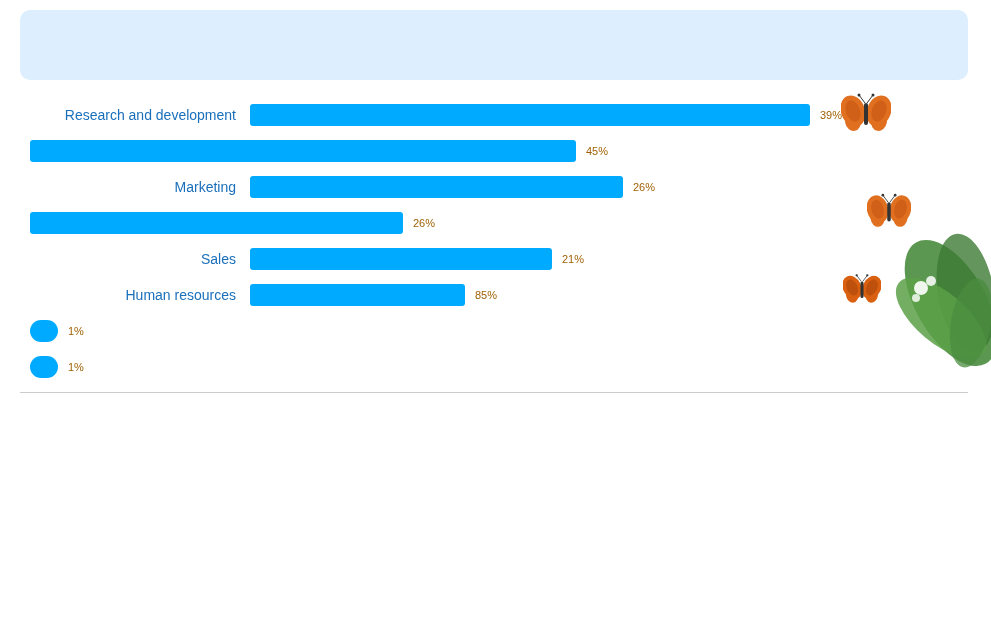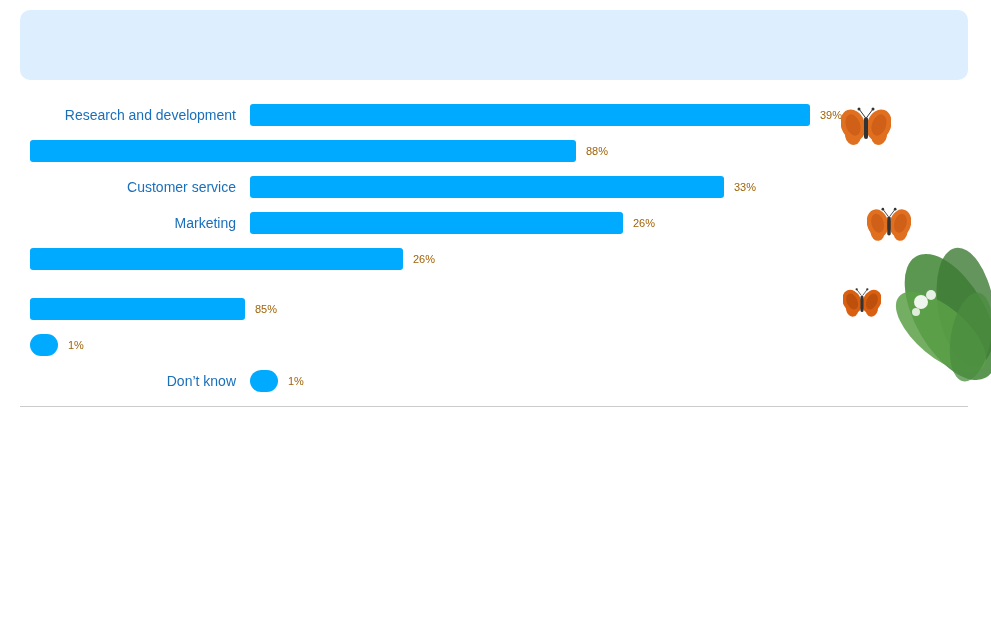--- a/index.html
+++ b/index.html
@@ -112,59 +112,57 @@
   <div class="bar-row">
         <div class="bar-label">Research and development</div>
         <div class="bar-wrap">
           <div class="bar" style="width: 560px;"></div>
           <span class="bar-pct">39%</span>
         </div>
       </div>
       <div class="bar-row">
         <div class="bar-wrap">
           <div class="bar" style="width: 546px;"></div>
-          <span class="bar-pct">88%</span>
-        </div>
-      </div>
-      <div class="bar-row">
-        <div class="bar-label">Customer service</div>
-        <div class="bar-wrap">
-          <div class="bar" style="width: 474px;"></div>
-          <span class="bar-pct">33%</span>
+          <span class="bar-pct">45%</span>
         </div>
       </div>
       <div class="bar-row">
         <div class="bar-label">Marketing</div>
         <div class="bar-wrap">
           <div class="bar" style="width: 373px;"></div>
           <span class="bar-pct">26%</span>
         </div>
       </div>
       <div class="bar-row">
         <div class="bar-wrap">
           <div class="bar" style="width: 373px;"></div>
           <span class="bar-pct">26%</span>
         </div>
       </div>
       <div class="bar-row">
-      </div>
-      <div class="bar-row">
+        <div class="bar-label">Sales</div>
+        <div class="bar-wrap">
+          <div class="bar" style="width: 302px;"></div>
+          <span class="bar-pct">21%</span>
+        </div>
+      </div>
+      <div class="bar-row">
+        <div class="bar-label">Human resources</div>
         <div class="bar-wrap">
           <div class="bar" style="width: 215px;"></div>
           <span class="bar-pct">85%</span>
         </div>
       </div>
       <div class="bar-row">
         <div class="bar-wrap">
           <div class="bar-small"></div>
           <span class="bar-pct">1%</span>
         </div>
       </div>
       <div class="bar-row">
-        <div class="bar-label">Don’t know</div>
         <div class="bar-wrap">
           <div class="bar-small"></div>
           <span class="bar-pct">1%</span>
         </div>
       </div>
     </div>
 
   <hr class="divider">
 
   <div class="deco-area">

